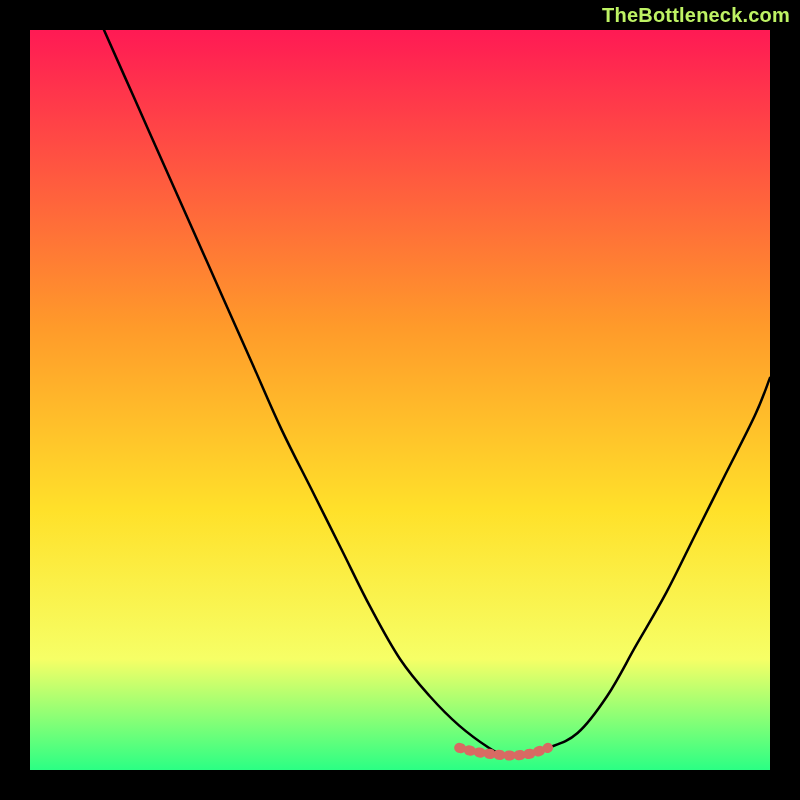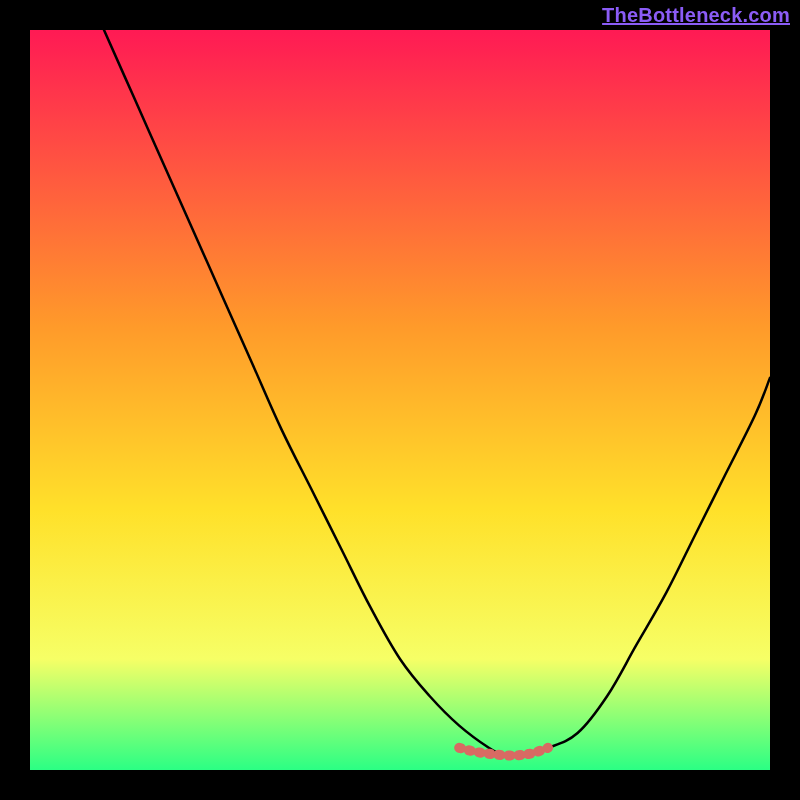--- a/index.html
+++ b/index.html
@@ -14,26 +14,25 @@
   .frame {
     position: relative;
     width: 800px;
     height: 800px;
     background: #000;
   }
   .watermark {
     position: absolute;
     top: 4px;
     right: 10px;
-    color: #8b5cf6;
+    color: #bef264;
     font-size: 20px;
     font-weight: 600;
     letter-spacing: 0.2px;
     z-index: 20;
-    text-decoration: underline;
   }
   .plot-wrap {
     position: absolute;
     left: 30px;
     top: 30px;
     width: 740px;
     height: 740px;
   }
   svg.plot {
     width: 740px;

